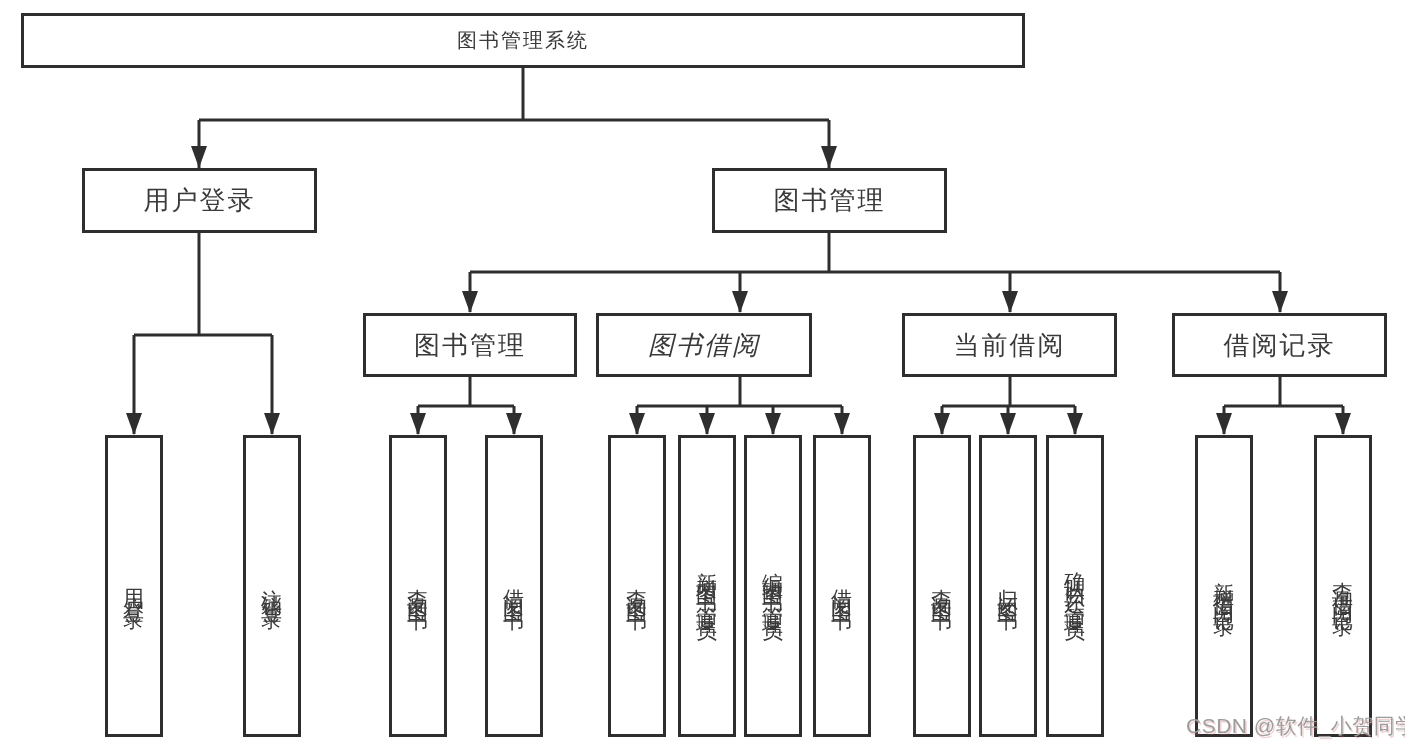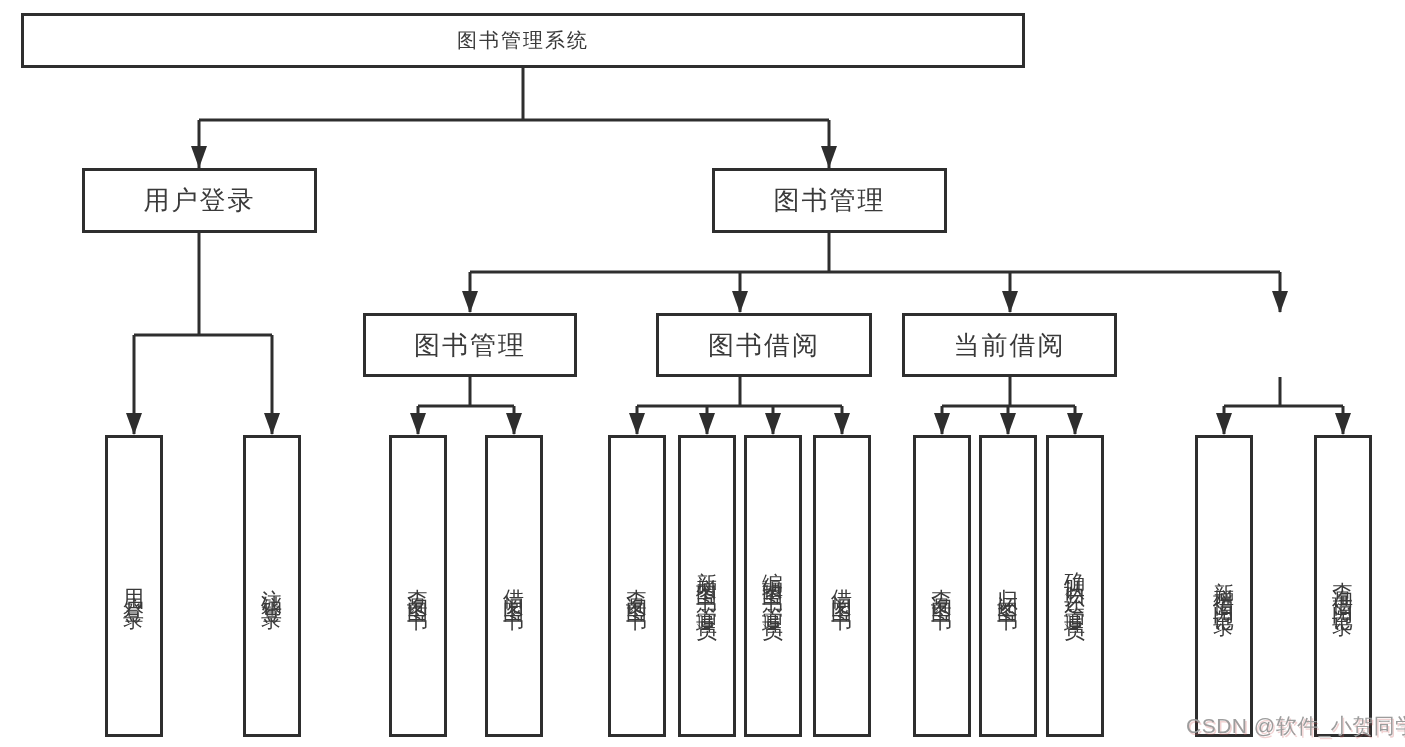--- a/index.html
+++ b/index.html
@@ -107,22 +107,23 @@
       <polygon points="1343,435 1335,413 1351,413"></polygon>
     </g>
   </svg>
 
   <div class="node root">图书管理系统</div>
 
   <div class="node lvl2" style="left:82px;">用户登录</div>
   <div class="node lvl2" style="left:712px;text-align:right;">图书管理</div>
 
   <div class="node lvl3" style="left:363px;width:214px;">图书管理</div>
-  <div class="node lvl3" style="left:656px;width:216px;">图书借阅</div>
+  <div class="node lvl3" style="left:596px;width:216px;font-style:italic;">图书借阅</div>
   <div class="node lvl3" style="left:902px;text-align:right;">当前借阅</div>
+  <div class="node lvl3" style="left:1172px;">借阅记录</div>
 
   <div class="leaf" style="left:105px;">用户登录</div>
   <div class="leaf" style="left:243px;">注销登录</div>
   <div class="leaf" style="left:389px;">查询图书</div>
   <div class="leaf" style="left:485px;">借阅图书</div>
   <div class="leaf" style="left:608px;">查询图书</div>
   <div class="leaf" style="left:678px;">新增图书（管理员）</div>
   <div class="leaf" style="left:744px;">编辑图书（管理员）</div>
   <div class="leaf" style="left:813px;">借阅图书</div>
   <div class="leaf" style="left:913px;">查询图书</div>

